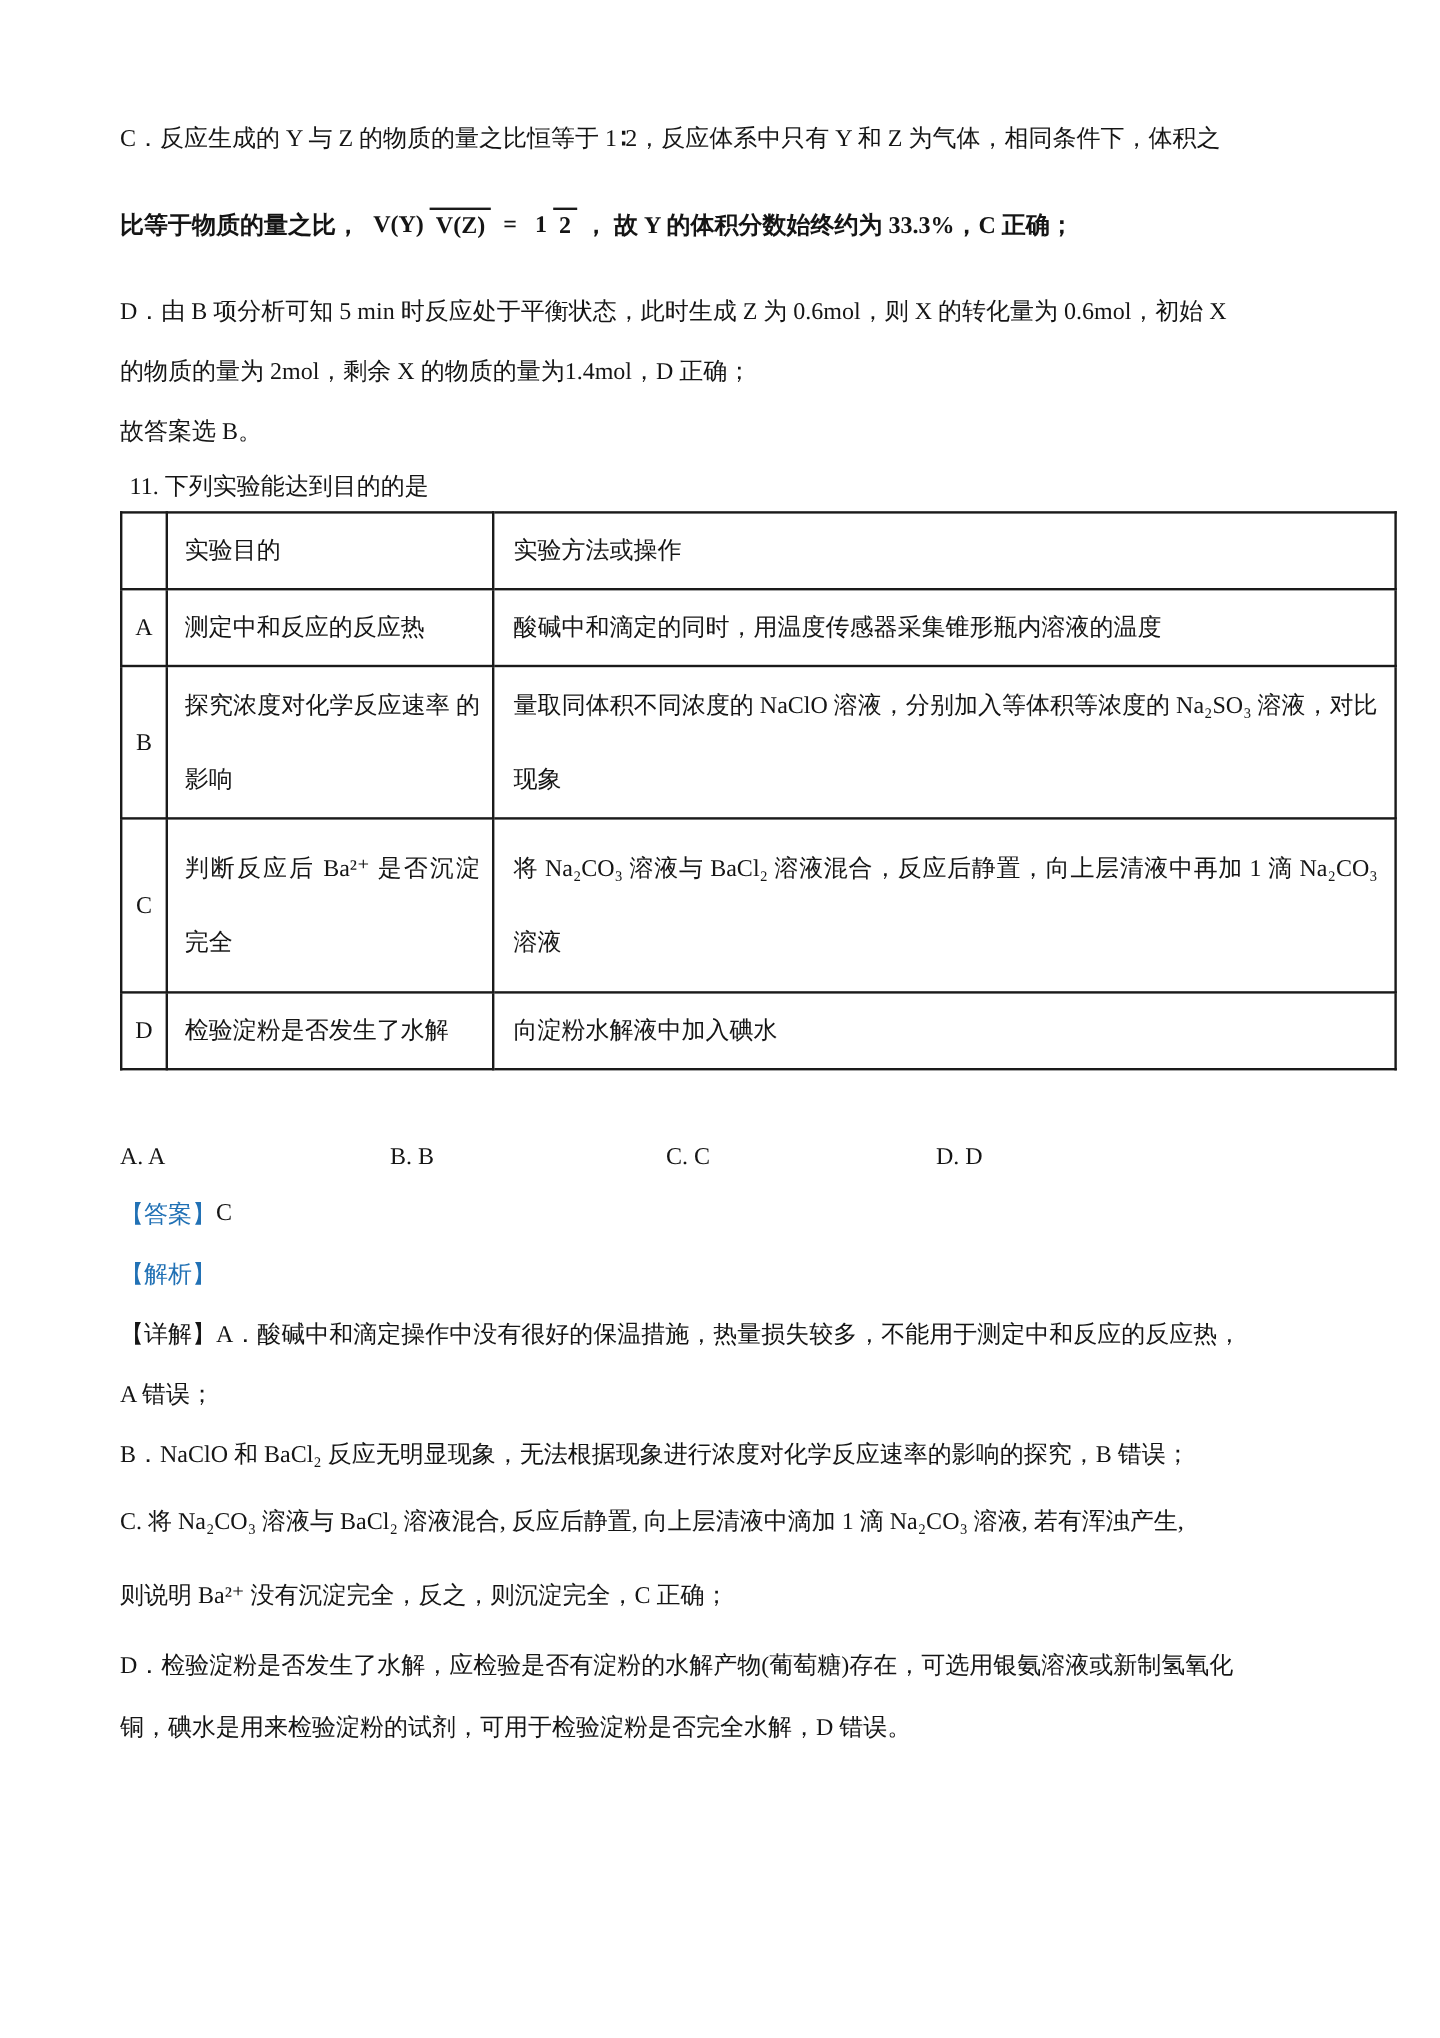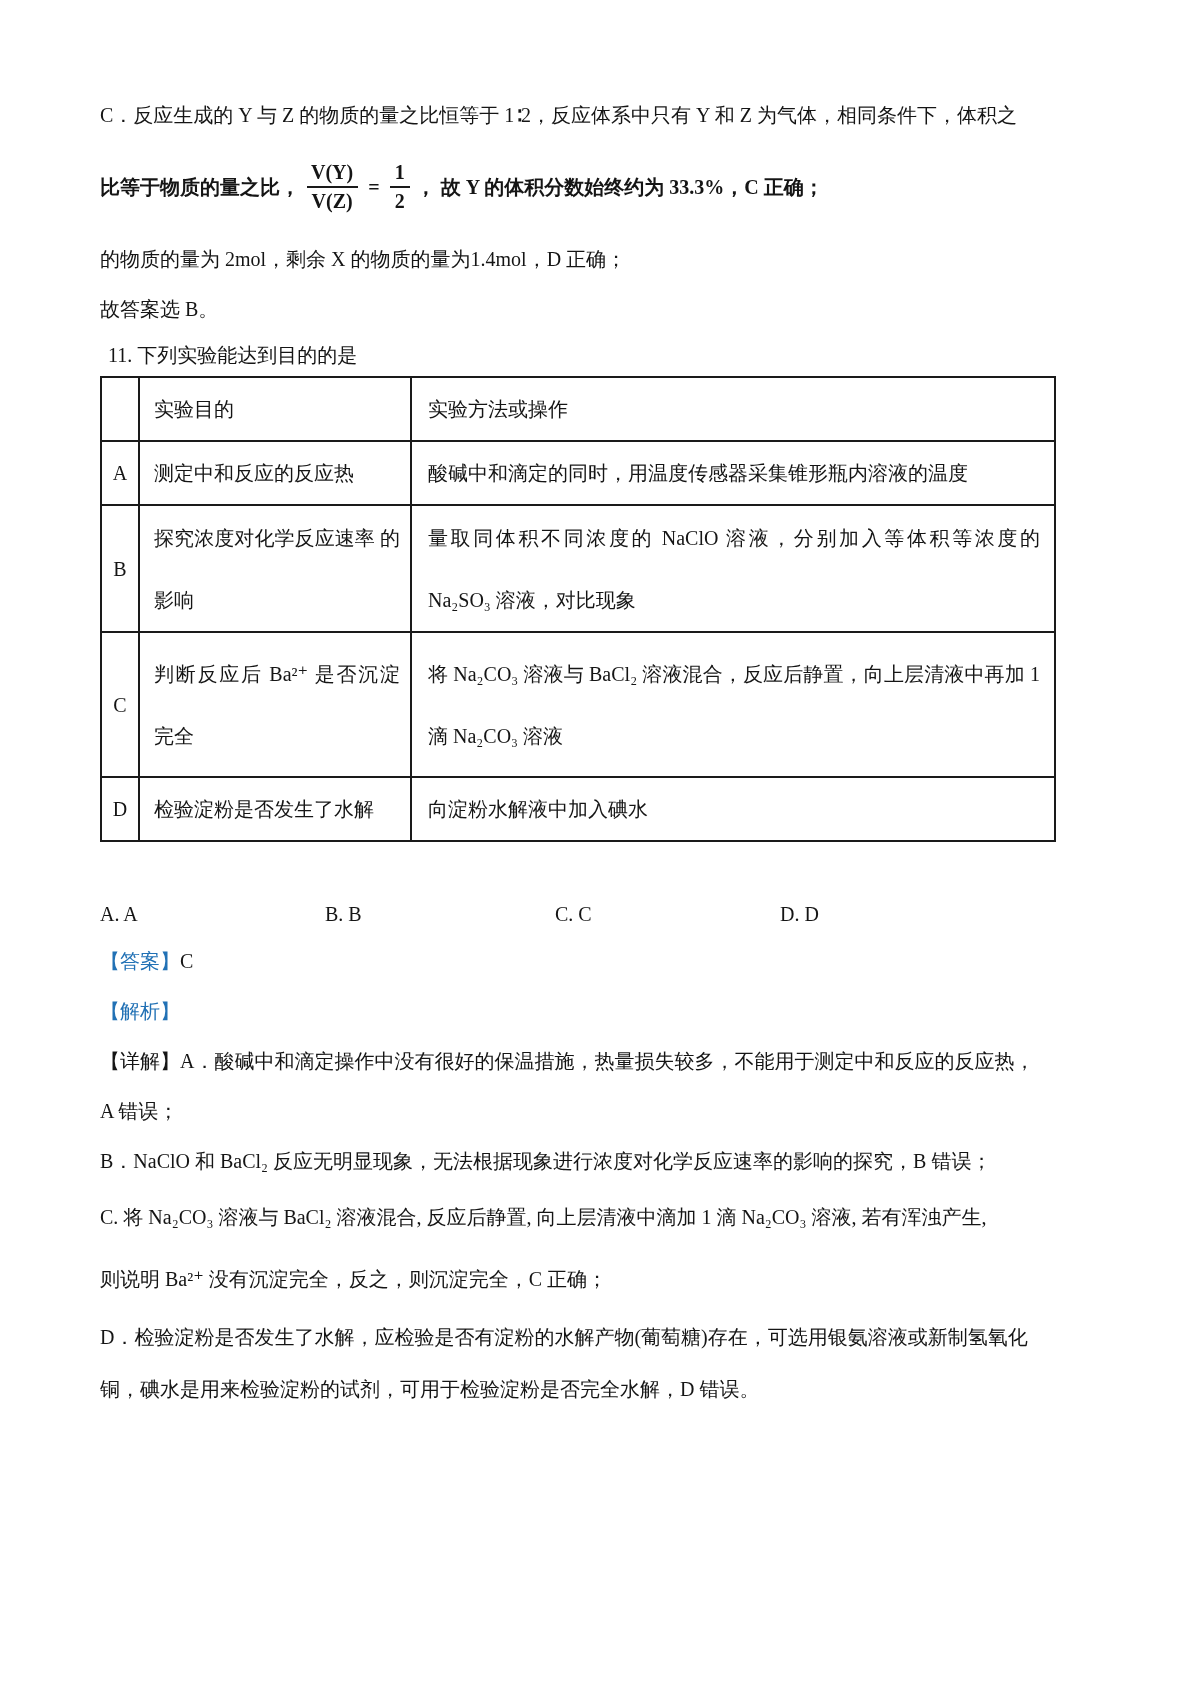--- a/index.html
+++ b/index.html
@@ -12,27 +12,27 @@
     overflow: hidden;
   }
   .page { padding: 90px 96px 0 100px; width: 1200px; }
   .line { height: 50px; display: flex; align-items: center; white-space: pre-wrap; }
   .h-formula { height: 94px; font-weight: bold; }
   .h-stem { height: 42px; padding-left: 8px; }
   .h-tall { height: 62px; text-align: center; }
   .h-med { height: 54px; }
 
   
-  .frac { display: inline-flex; flex-direction: column; align-items: center; margin: 0 6px; line-height: 1.25; }
+  .frac { display: inline-flex; flex-direction: row; align-items: center; margin: 0 6px; line-height: 1.25; }
   .frac .fden { border-top: 2px solid var(--line); }
   .frac .fnum, .frac .fden { padding: 1px 5px; }
   .eq { margin: 0 4px; }
 
   
-  table.exp { border-collapse: collapse; width: 956px; table-layout: fixed; }
+  table.exp { border-collapse: collapse; width: 1064px; table-layout: fixed; }
   table.exp td { border: 2px solid var(--line); vertical-align: middle; line-height: 62px; }
   table.exp .col-label { width: 38px; text-align: center; }
   table.exp .col-purpose { width: 272px; padding: 0 10px 0 14px; text-align: justify; }
   table.exp .col-method { padding: 0 14px 0 16px; text-align: justify; }
   tr.r-head  { height: 63px; }
   tr.r-a { height: 62px; }
   tr.r-b { height: 127px; }
   tr.r-c { height: 145px; }
   tr.r-d { height: 62px; }
 
@@ -53,20 +53,21 @@
       <span class="fden">V(Z)</span>
     </span>
     <span class="eq">=</span>
     <span class="frac">
       <span class="fnum">1</span>
       <span class="fden">2</span>
     </span>
     <span>， 故 Y 的体积分数始终约为 33.3%，C 正确；</span>
   </div>
 
+  <div class="line">D．由 B 项分析可知 5 min 时反应处于平衡状态，此时生成 Z 为 0.6mol，则 X 的转化量为 0.6mol，初始 X</div>
   <div class="line">的物质的量为 2mol，剩余 X 的物质的量为1.4mol，D 正确；</div>
   <div class="line">故答案选 B。</div>
 
   <div class="line h-stem">11. 下列实验能达到目的的是</div>
 
   <table class="exp">
     <tbody>
       <tr class="r-head">
         <td class="col-label"></td>
         <td class="col-purpose">实验目的</td>

